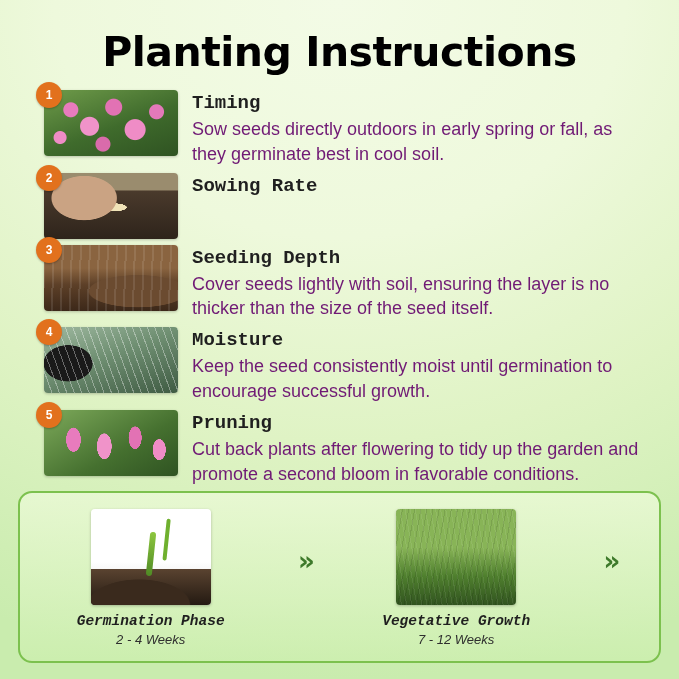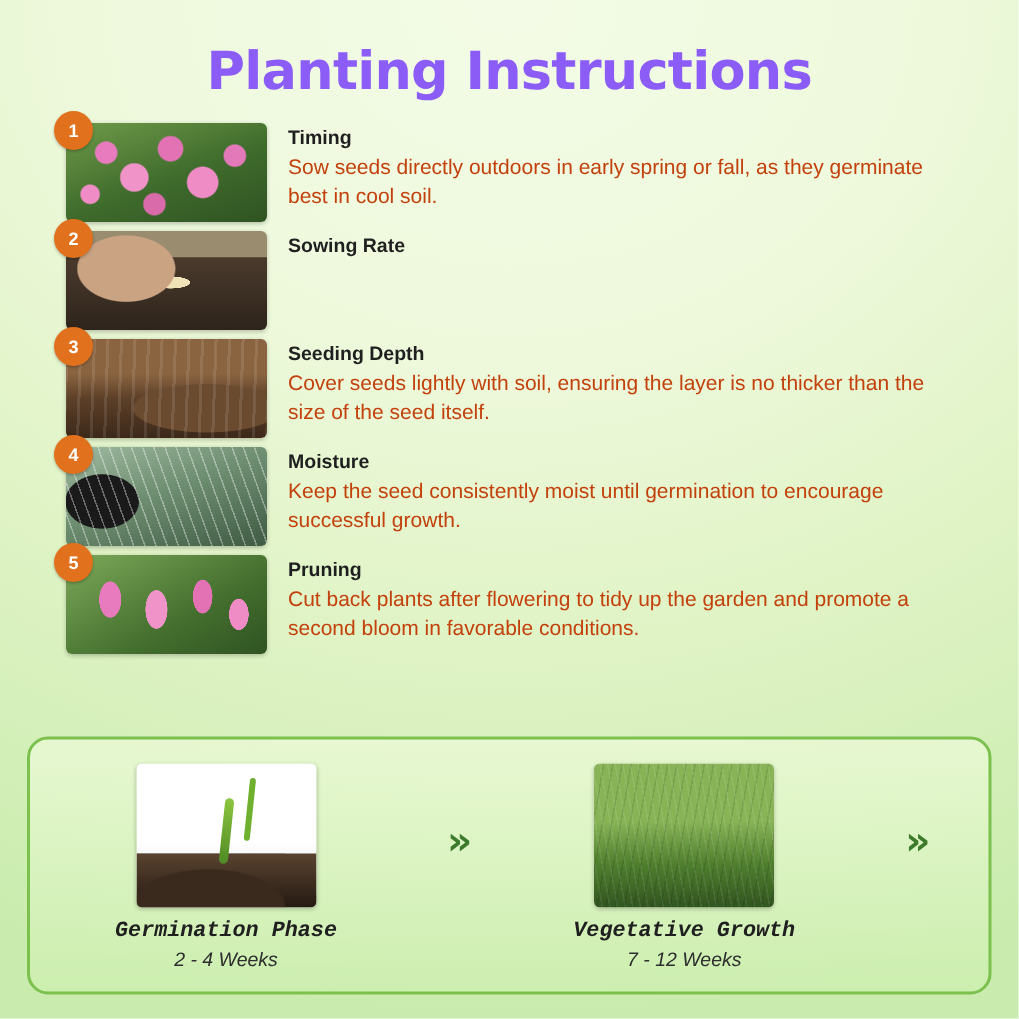--- a/index.html
+++ b/index.html
@@ -13,23 +13,23 @@
     position: relative;
   }
   .page {
     position: relative;
     width: 679px;
     height: 679px;
     padding: 0 30px;
   }
   .title {
     text-align: center;
-    font-size: 35px;
+    font-size: 41px;
     font-weight: 800;
-    color: #8b5cf6;
+    color: #000000;
     letter-spacing: -0.5px;
     padding-top: 28px;
     padding-bottom: 14px;
     font-family: "DejaVu Sans", sans-serif;
   }
   .steps {
     padding-left: 6px;
     padding-right: 10px;
   }
   .step {
@@ -70,30 +70,30 @@
     align-items: center;
     justify-content: center;
     z-index: 3;
     box-shadow: 0 1px 2px rgba(0,0,0,0.25);
   }
   .step-text {
     padding-top: 2px;
     flex: 1;
   }
   .step-title {
-    font-size: 13px;
+    font-size: 19px;
     font-weight: 700;
     color: #1f1f1f;
     margin-bottom: 3px;
-    font-family: Liberation Sans, sans-serif;
+    font-family: Liberation Mono, monospace;
   }
   .step-desc {
-    font-size: 14px;
+    font-size: 18px;
     line-height: 1.38;
-    color: #c2410c;
+    color: #701a75;
   }
   
   .timeline {
     position: absolute;
     left: 18px;
     right: 18px;
     bottom: 16px;
     height: 172px;
     border: 2px solid #7cc14e;
     border-radius: 14px;

